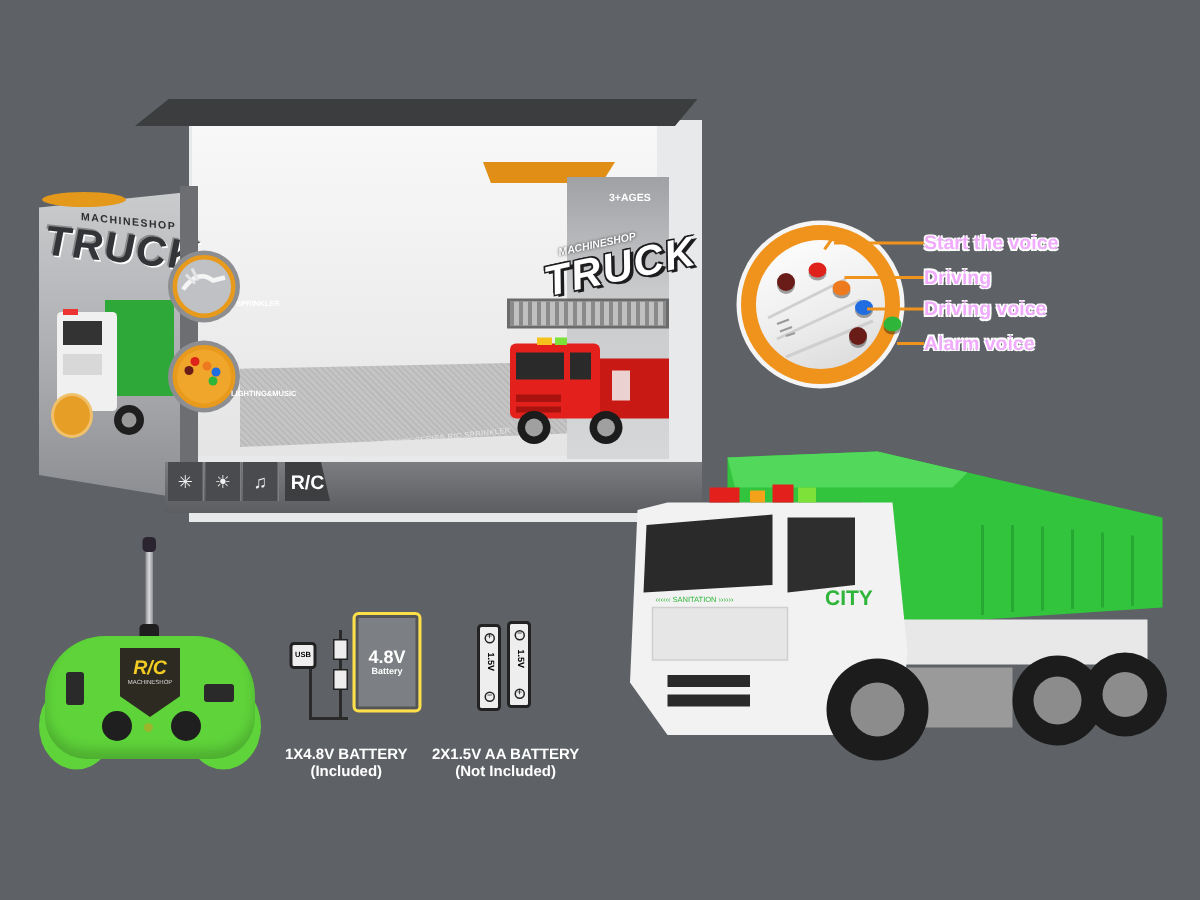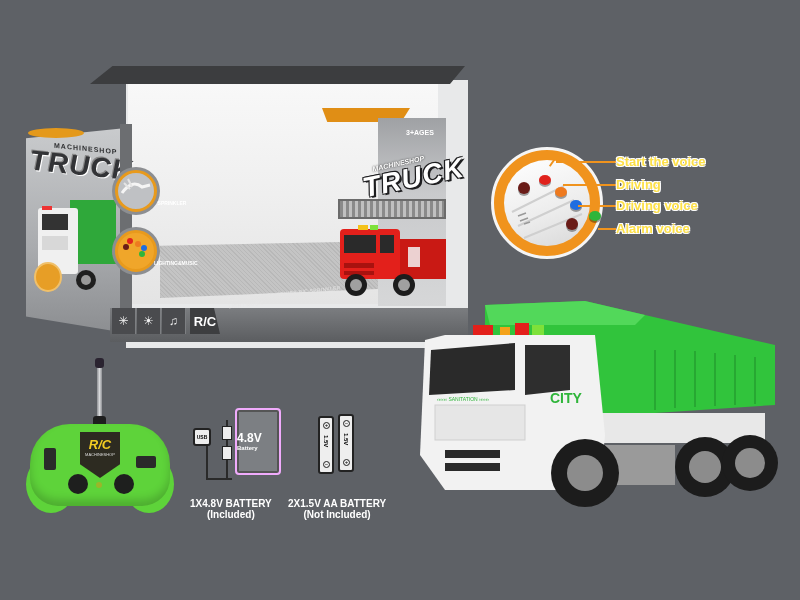--- a/index.html
+++ b/index.html
@@ -133,21 +133,21 @@
       background: #f0931d; border: 3px solid #f5f5f5;
     }
     .callout-inner {
       left: 504px; top: 160px; width: 86px; height: 86px; border-radius: 50%;
       background: linear-gradient(160deg, #ffffff 0%, #ececec 60%, #d8d8d8 100%);
       overflow: hidden;
     }
     .btn-dot { width: 12px; height: 10px; border-radius: 50%; box-shadow: 0 2px 0 rgba(0,0,0,.35); }
     .callout-line { height: 2px; background: #f0931d; }
     .callout-label {
-      font-size: 13px; font-weight: bold; color: #fde047;
+      font-size: 13px; font-weight: bold; color: #f0abfc;
       text-shadow: 1px 1px 0 #fff, -1px -1px 0 #fff, 1px -1px 0 #fff, -1px 1px 0 #fff;
       white-space: nowrap;
     }
 
     
     .antenna {
       left: 97px; top: 362px; width: 5px; height: 58px;
       background: linear-gradient(90deg, #8e9094, #d8d9db, #8e9094);
     }
     .antenna-tip {
@@ -181,23 +181,23 @@
     .usb-cable {
       left: 206px; top: 432px; width: 2px; height: 48px; background: #2a2a2a;
     }
     .usb-plug {
       left: 193px; top: 428px; width: 18px; height: 18px; background: #eeeeee;
       border: 2px solid #222; border-radius: 3px;
       font-size: 5px; font-weight: bold; display: flex; align-items: center; justify-content: center;
     }
     .batt48 {
       left: 235px; top: 408px; width: 46px; height: 67px;
-      background: #7c7f83; border: 2px solid #f0abfc; border-radius: 4px;
+      background: #7c7f83; border: 2px solid #fde047; border-radius: 4px;
       box-shadow: inset 0 0 0 2px #555;
-      display: flex; flex-direction: column; justify-content: center;
+      display: flex; flex-direction: column; align-items: center; justify-content: center;
     }
     .batt48-v { font-size: 12px; font-weight: 900; color: #fff; line-height: 13px; }
     .batt48-t { font-size: 6px; color: #fff; font-weight: bold; }
     .aa {
       top: 416px; width: 16px; height: 58px; background: #eeeeee;
       border: 2px solid #222; border-radius: 3px;
     }
     .aa-1 { left: 318px; }
     .aa-2 { left: 338px; top: 414px; }
     .aa-label {

